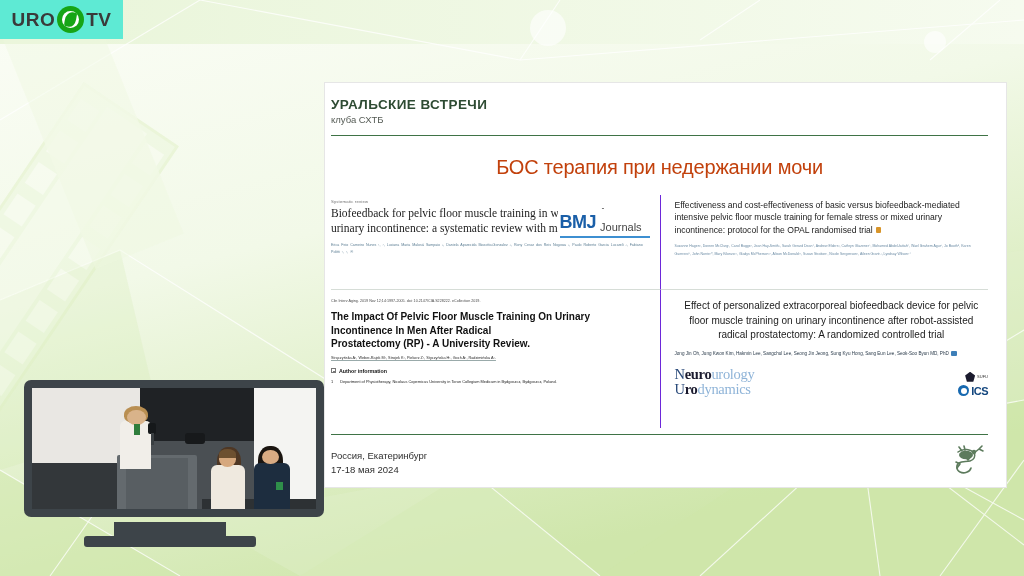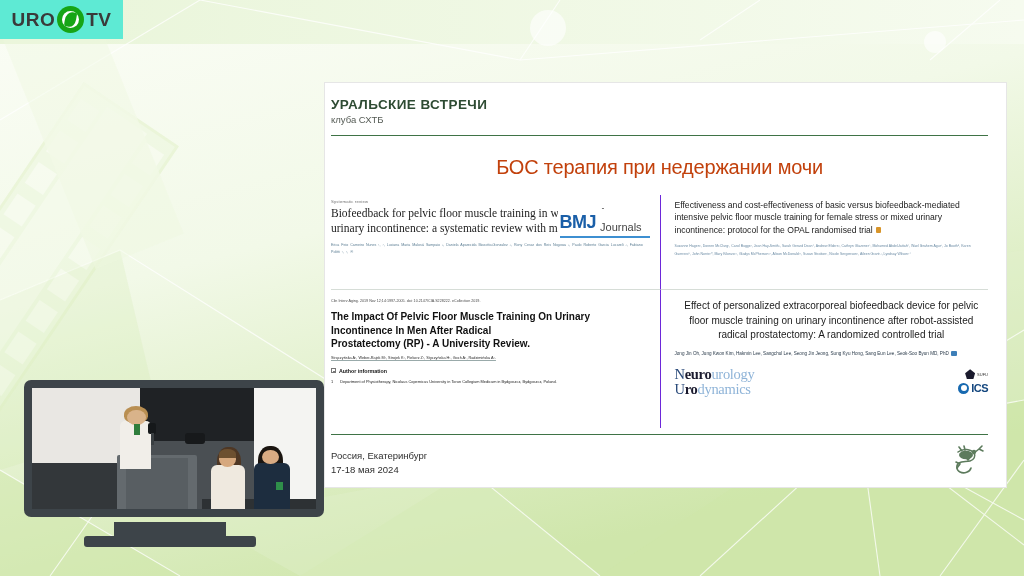--- a/index.html
+++ b/index.html
@@ -134,21 +134,21 @@
   .a3-ai { font-size:5.3px; font-weight:bold; color:#111; margin-top:6px; display:flex; align-items:center; gap:3px; }
   .a3-ai .box { width:5px; height:5px; border:.7px solid #777; display:inline-block; position:relative; }
   .a3-ai .box::after { content:""; position:absolute; left:1px; top:2px; width:3px; height:.7px; background:#777; }
   .a3-aff { font-size:3.9px; color:#222; margin-top:5px; display:flex; gap:7px; }
 
   
   .a4-title { font-size:10px; color:#1b1b1b; line-height:1.45;text-align:center; }
   .a4-authors { font-size:4.6px; color:#2a3a4a; line-height:1.6; margin-top:7px; }
   .a4-env { display:inline-block; width:6px; height:4.5px; background:#3d7fb8; border-radius:1px; margin-left:2px; vertical-align:middle; }
 
-  .nu-logo { margin-top:10px; display:flex; align-items:center; justify-content:space-between; }
+  .nu-logo { margin-top:10px; display:flex; align-items:flex-end; justify-content:space-between; }
   .nu-left { line-height:1.02; }
   .nu-l1, .nu-l2 { font-family:"Liberation Serif", serif; font-size:14.5px; letter-spacing:-.3px; }
   .nu-cap { color:#2a4a7a; }
   .nu-dark { color:#1a1a2e; font-weight:bold; }
   .nu-light { color:#8fb4d8; }
   .nu-right { display:flex; flex-direction:column; align-items:flex-end; gap:3px; }
   .sufu { display:flex; align-items:center; gap:2px; }
   .sufu-mark { width:10px; height:10px; background:#1b1b2e; clip-path:polygon(50% 0,100% 38%,82% 100%,18% 100%,0 38%); }
   .sufu-txt { font-size:4px; color:#333; line-height:1.25; }
   .ics { display:flex; align-items:center; gap:2px; }

